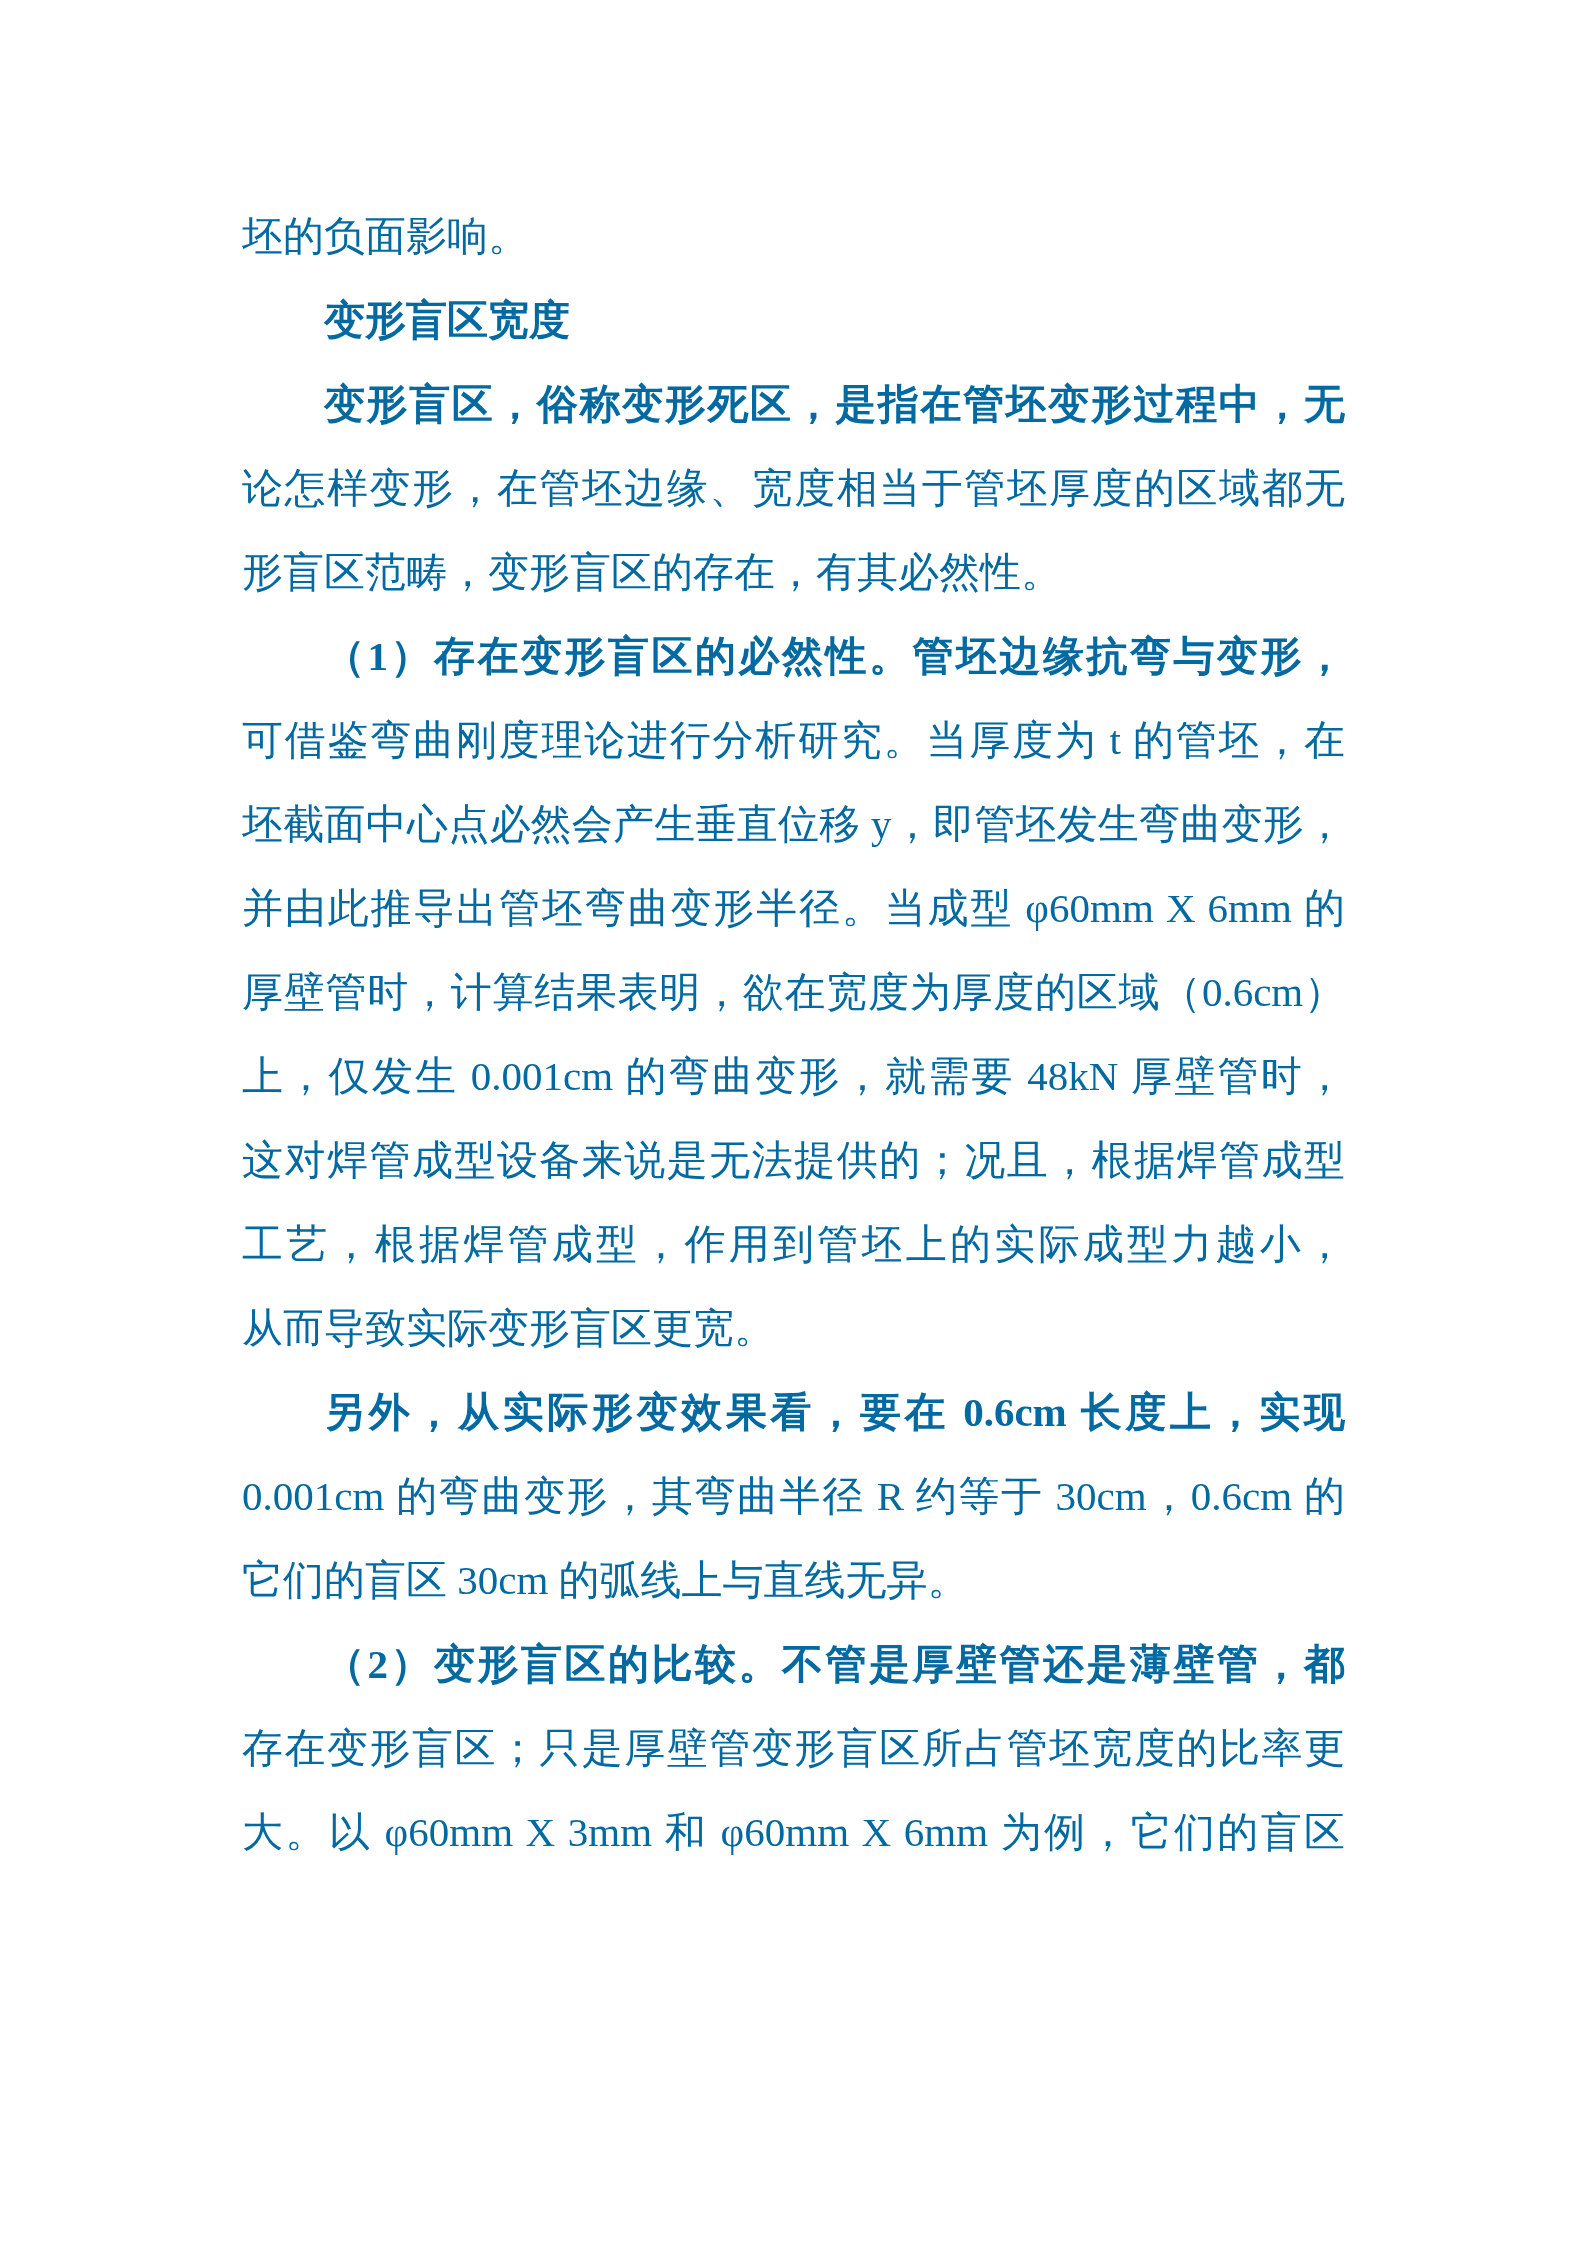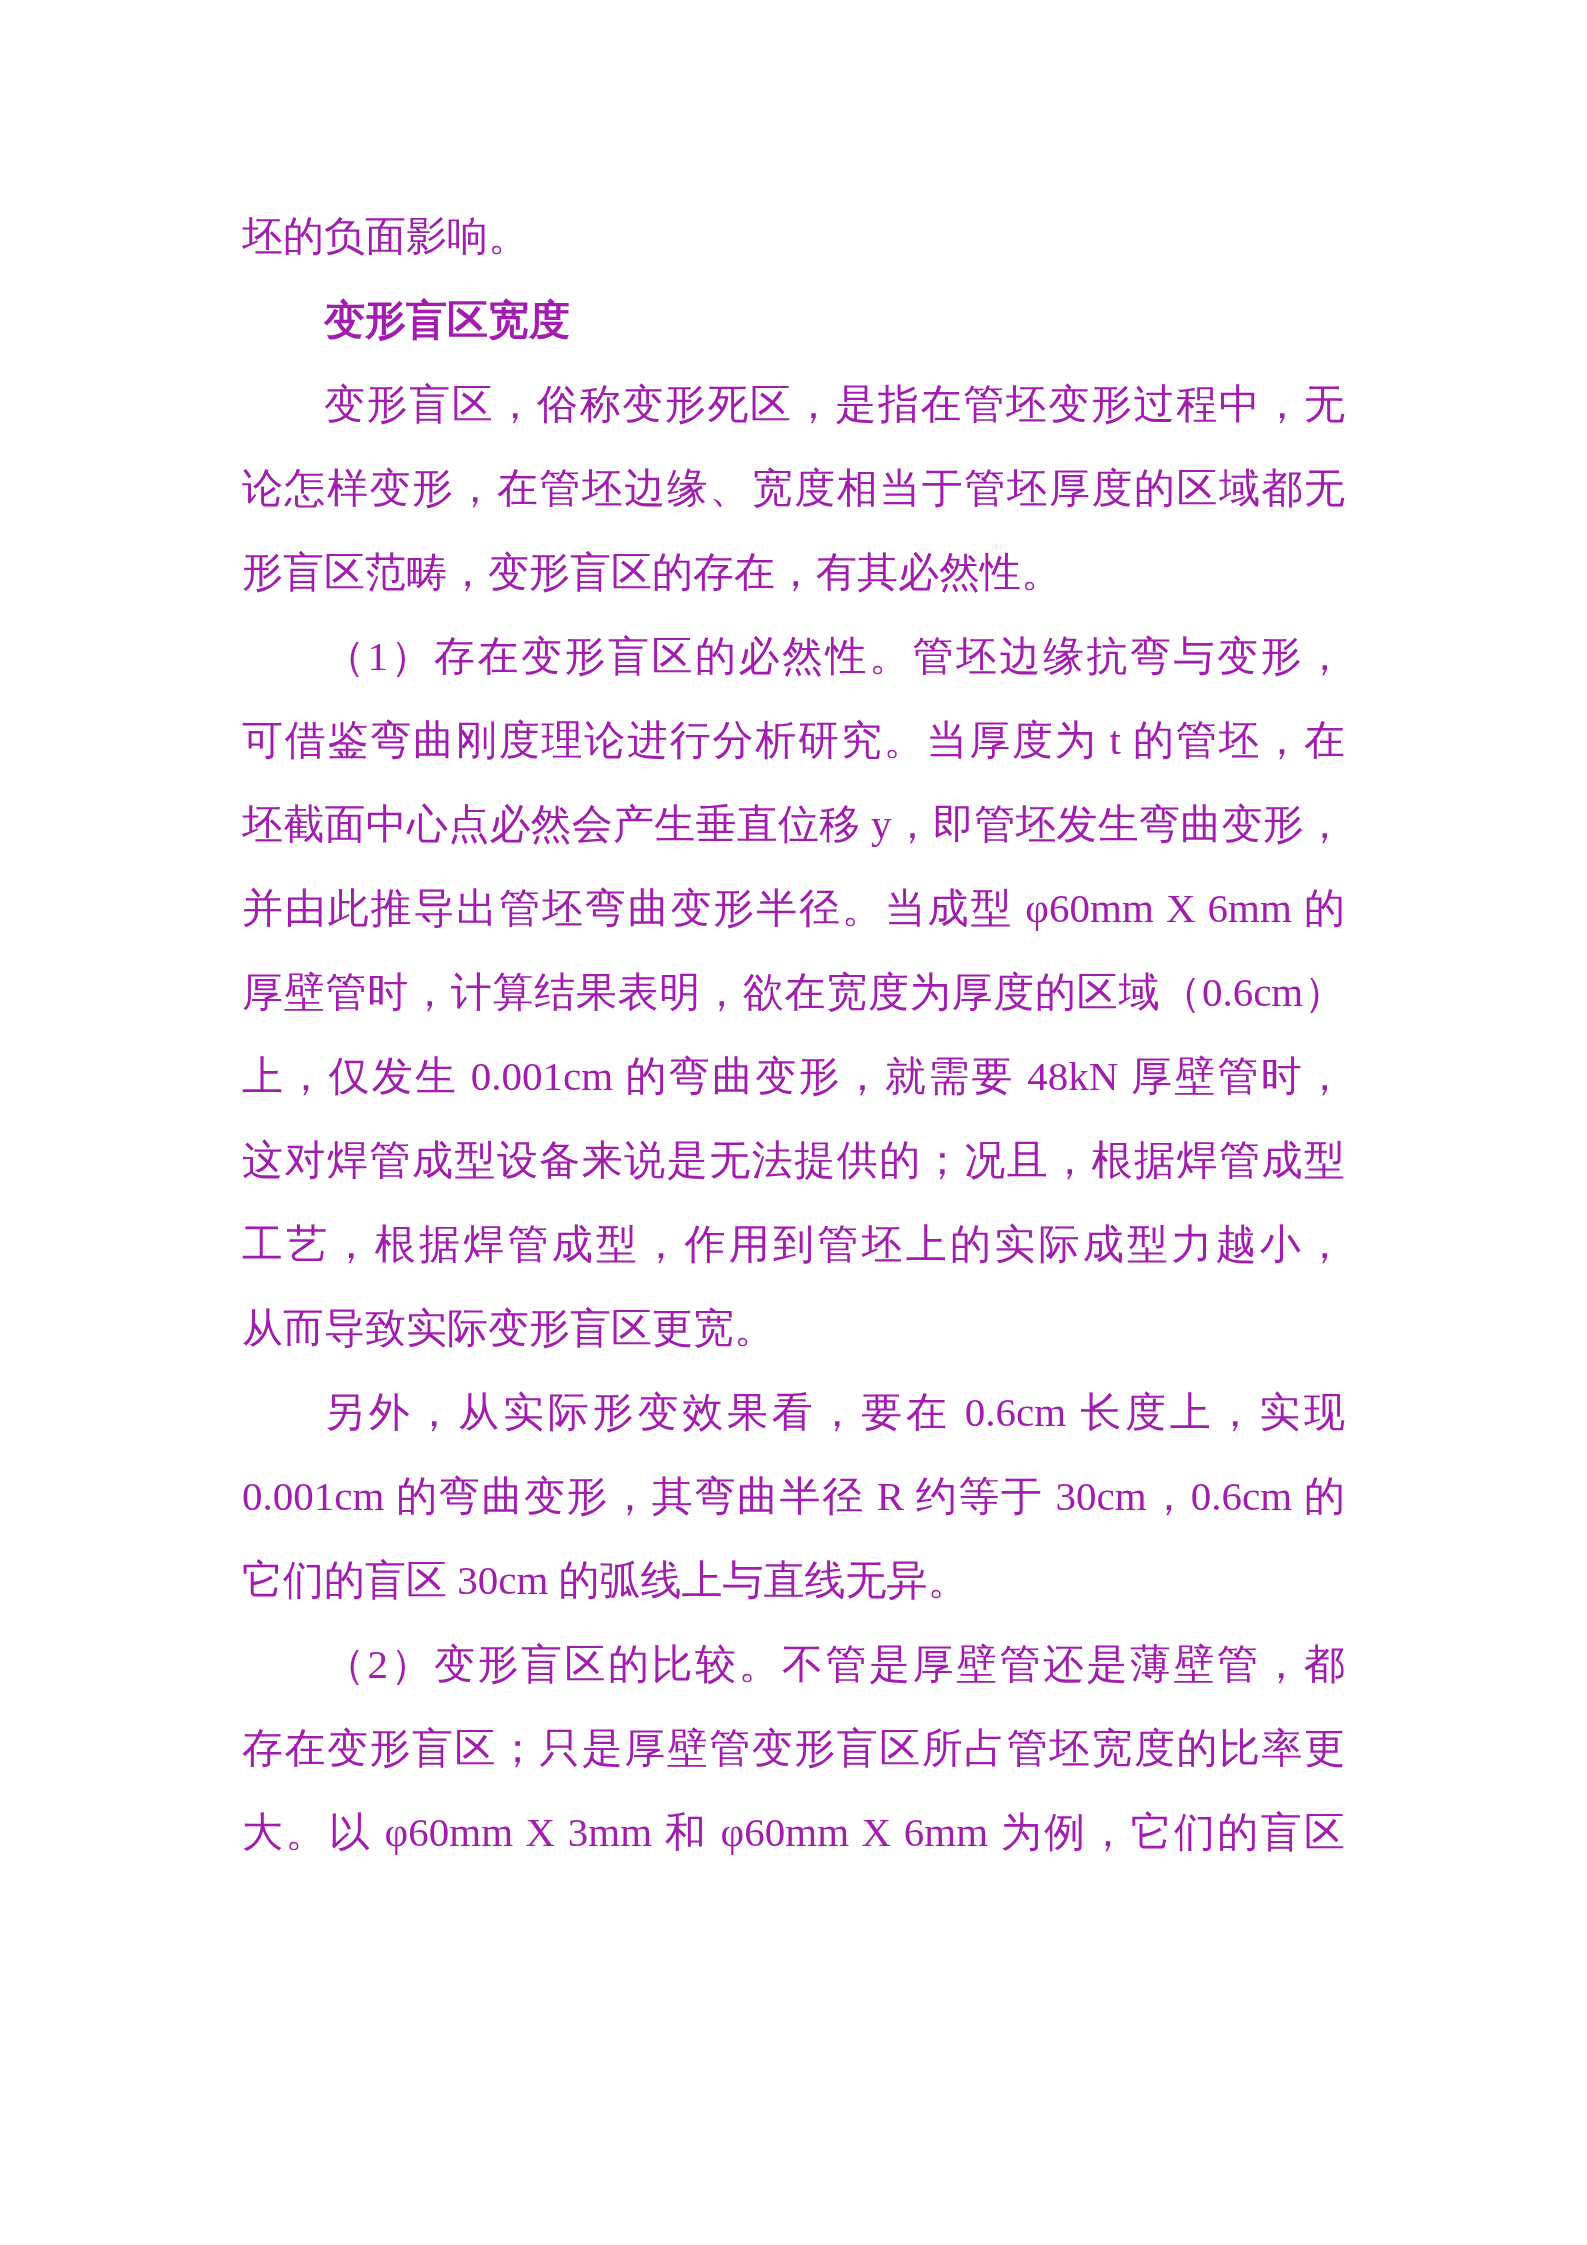--- a/index.html
+++ b/index.html
@@ -8,34 +8,34 @@
     width: 1587px;
     height: 2245px;
     background: #ffffff;
     overflow: hidden;
   }
   .doc {
     position: absolute;
     left: 242px;
     top: 194px;
     width: 1103px;
-    color: #a21caf;
+    color: #0369a1;
     font-family: "Liberation Serif", "DejaVu Serif", serif;
     font-size: 41px;
     line-height: 84px;
   }
   .para { margin: 0; }
   .line {
     text-align: justify;
     text-align-last: justify;
     text-justify: inter-character;
     height: 84px;
   }
   .line.end { text-align-last: auto; }
-  .line.indent { text-indent: 82px; }
+  .line.indent { text-indent: 82px; font-weight: bold; }
   .line.bold {
     font-weight: 700;
     font-family: Liberation Serif, serif;
   }
 </style>
 </head>
 <body>
 
 <div class="page">
   <main class="doc" id="doc-body">

